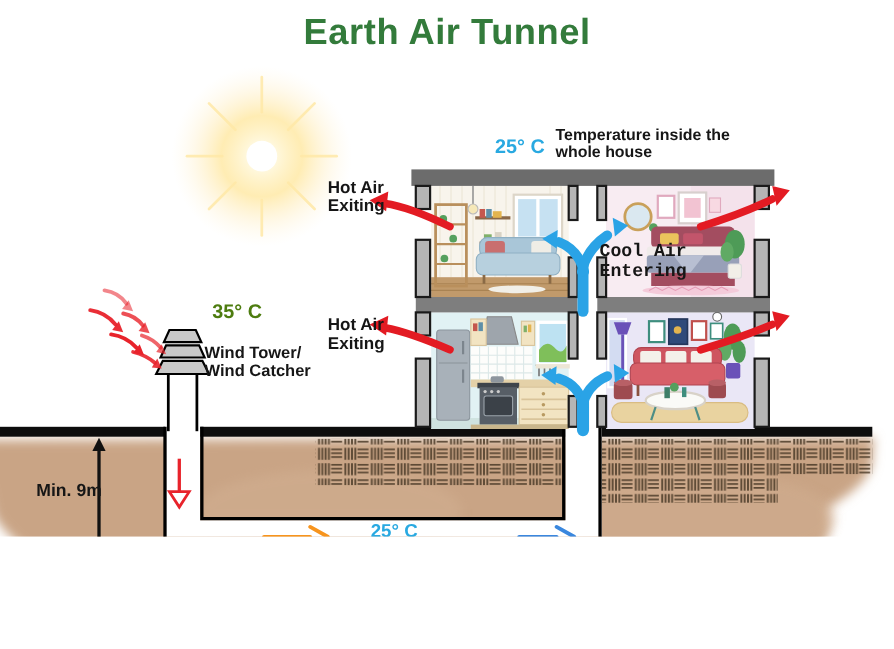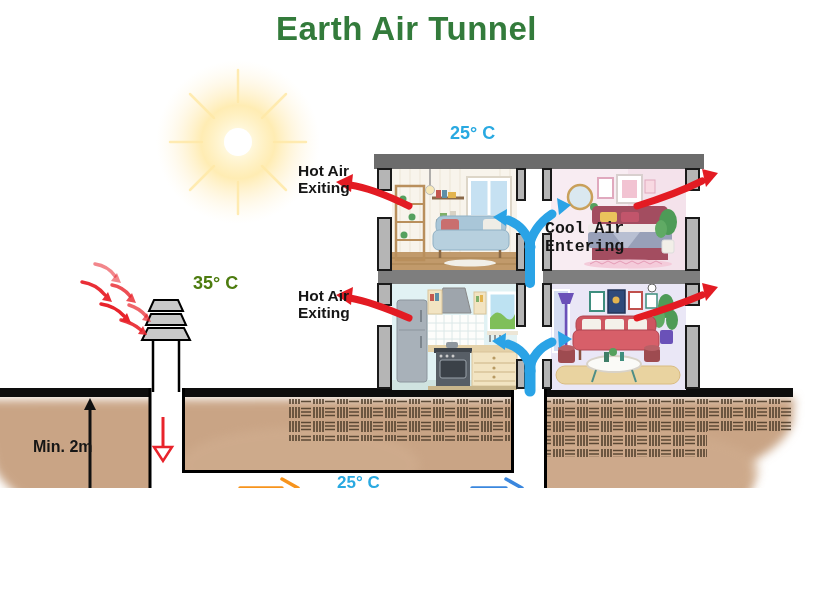--- a/index.html
+++ b/index.html
@@ -308,24 +308,26 @@
       <polygon points="718,173 702,169 706,187"></polygon>
       <polygon points="336,295 353,287 351,305"></polygon>
       <polygon points="718,287 702,283 706,301"></polygon>
     </g>
   </g>
 </svg>
 
 <div class="title">Earth Air Tunnel</div>
 
 <div class="lbl t-blue" style="left:450px;top:123px;">25° C</div>
+<div class="lbl" style="left:505px;top:115px;width:168px;font-size:14.5px;">Temperature inside the whole house</div>
 
 <div class="lbl" style="left:298px;top:162px;width:72px;font-size:15.5px;">Hot Air Exiting</div>
 <div class="lbl" style="left:545px;top:220px;width:100px;font-size:16.5px;font-family:Liberation Mono, monospace;">Cool Air Entering</div>
 <div class="lbl" style="left:298px;top:287px;width:72px;font-size:15.5px;">Hot Air Exiting</div>
 
 <div class="lbl t-red" style="left:193px;top:273px;">35° C</div>
-
-<div class="lbl" style="left:33px;top:438px;font-size:16px;">Min. 2m</div>
+<div class="lbl" style="left:186px;top:313px;width:120px;font-size:15px;">Wind Tower/ Wind Catcher</div>
+
+<div class="lbl" style="left:33px;top:438px;font-size:16px;">Min. 9m</div>
 <div class="lbl t-blue" style="left:337px;top:473px;font-size:17px;">25° C</div>
 <div class="lbl" style="left:297px;top:504px;font-size:20px;text-decoration:underline;">Pipe</div>
 
 </div>
 
 </body></html>

